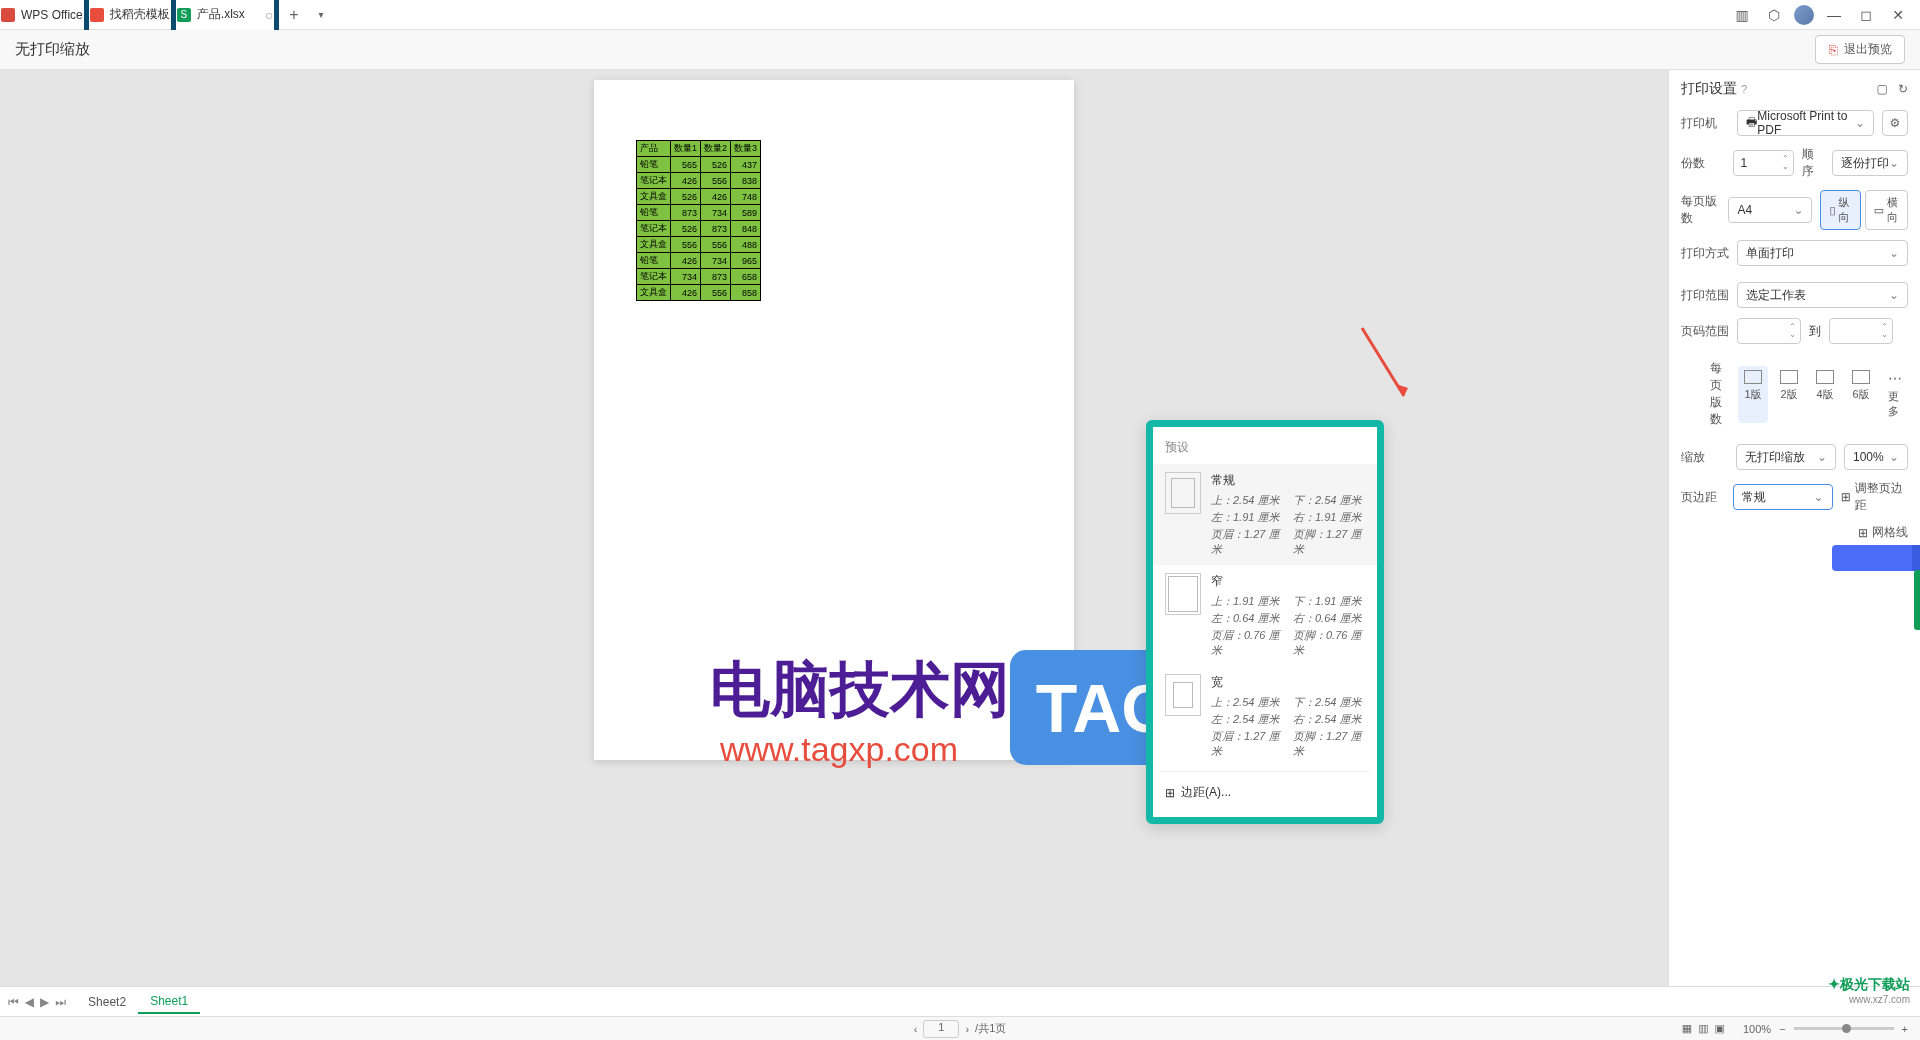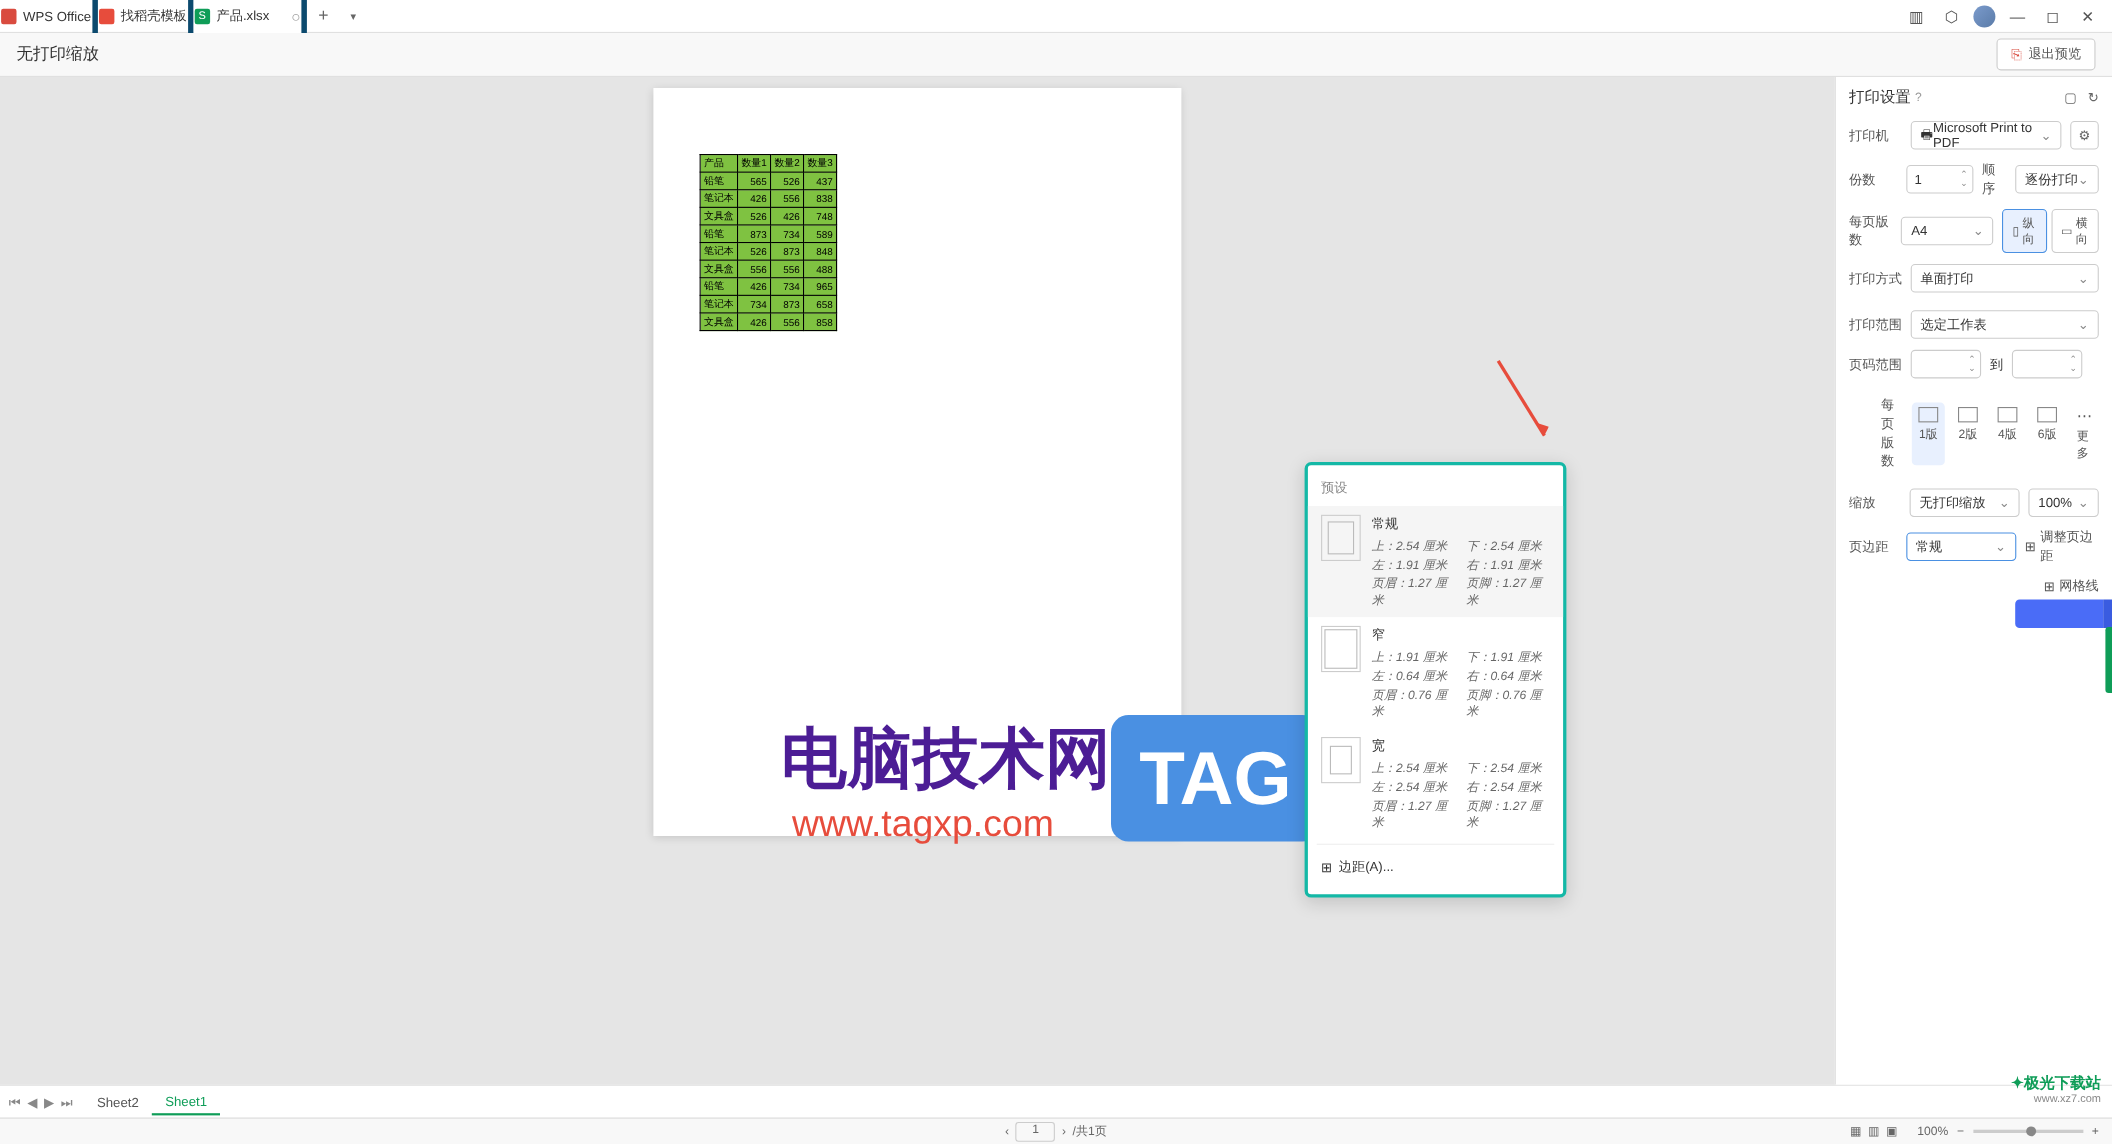--- a/index.html
+++ b/index.html
@@ -50,21 +50,21 @@
 .tog{padding:4px 8px;border:1px solid #ccc;border-radius:4px;font-size:11px;color:#555;display:flex;align-items:center;gap:3px;}
 .tog.on{background:#e8f0fe;border-color:#4a90e2;}
 
 .layouts{display:flex;gap:6px;}
 .lay{display:flex;flex-direction:column;align-items:center;gap:3px;padding:4px 6px;border-radius:4px;font-size:11px;color:#555;}
 .lay.on{background:#e8f0fe;}
 .lay .lic{width:18px;height:14px;border:1px solid #888;}
 
 .link-btn{color:#555;font-size:12px;display:flex;align-items:center;gap:4px;cursor:pointer;}
 
-.dropdown{position:absolute;left:1186px;top:420px;width:238px;background:#fff;border:3px solid #14b8a6;border-radius:6px;box-shadow:0 4px 16px rgba(0,0,0,0.15);padding:8px 0;z-index:100;}
+.dropdown{position:absolute;left:1146px;top:420px;width:238px;background:#fff;border:7px solid #14b8a6;border-radius:6px;box-shadow:0 4px 16px rgba(0,0,0,0.15);padding:8px 0;z-index:100;}
 .dd-head{padding:4px 12px 8px;font-size:12px;color:#888;}
 .dd-item{display:flex;padding:8px 12px;gap:10px;cursor:pointer;}
 .dd-item.active{background:#f5f5f5;}
 .dd-thumb{width:36px;height:42px;border:1px solid #ccc;position:relative;flex-shrink:0;}
 .dd-thumb::before{content:"";position:absolute;border:1px solid #bbb;}
 .dd-thumb.normal::before{left:5px;top:5px;right:5px;bottom:5px;}
 .dd-thumb.narrow::before{left:2px;top:2px;right:2px;bottom:2px;}
 .dd-thumb.wide::before{left:7px;top:7px;right:7px;bottom:7px;}
 .dd-info{flex:1;font-size:11px;color:#444;}
 .dd-name{font-size:12px;margin-bottom:4px;color:#333;}

